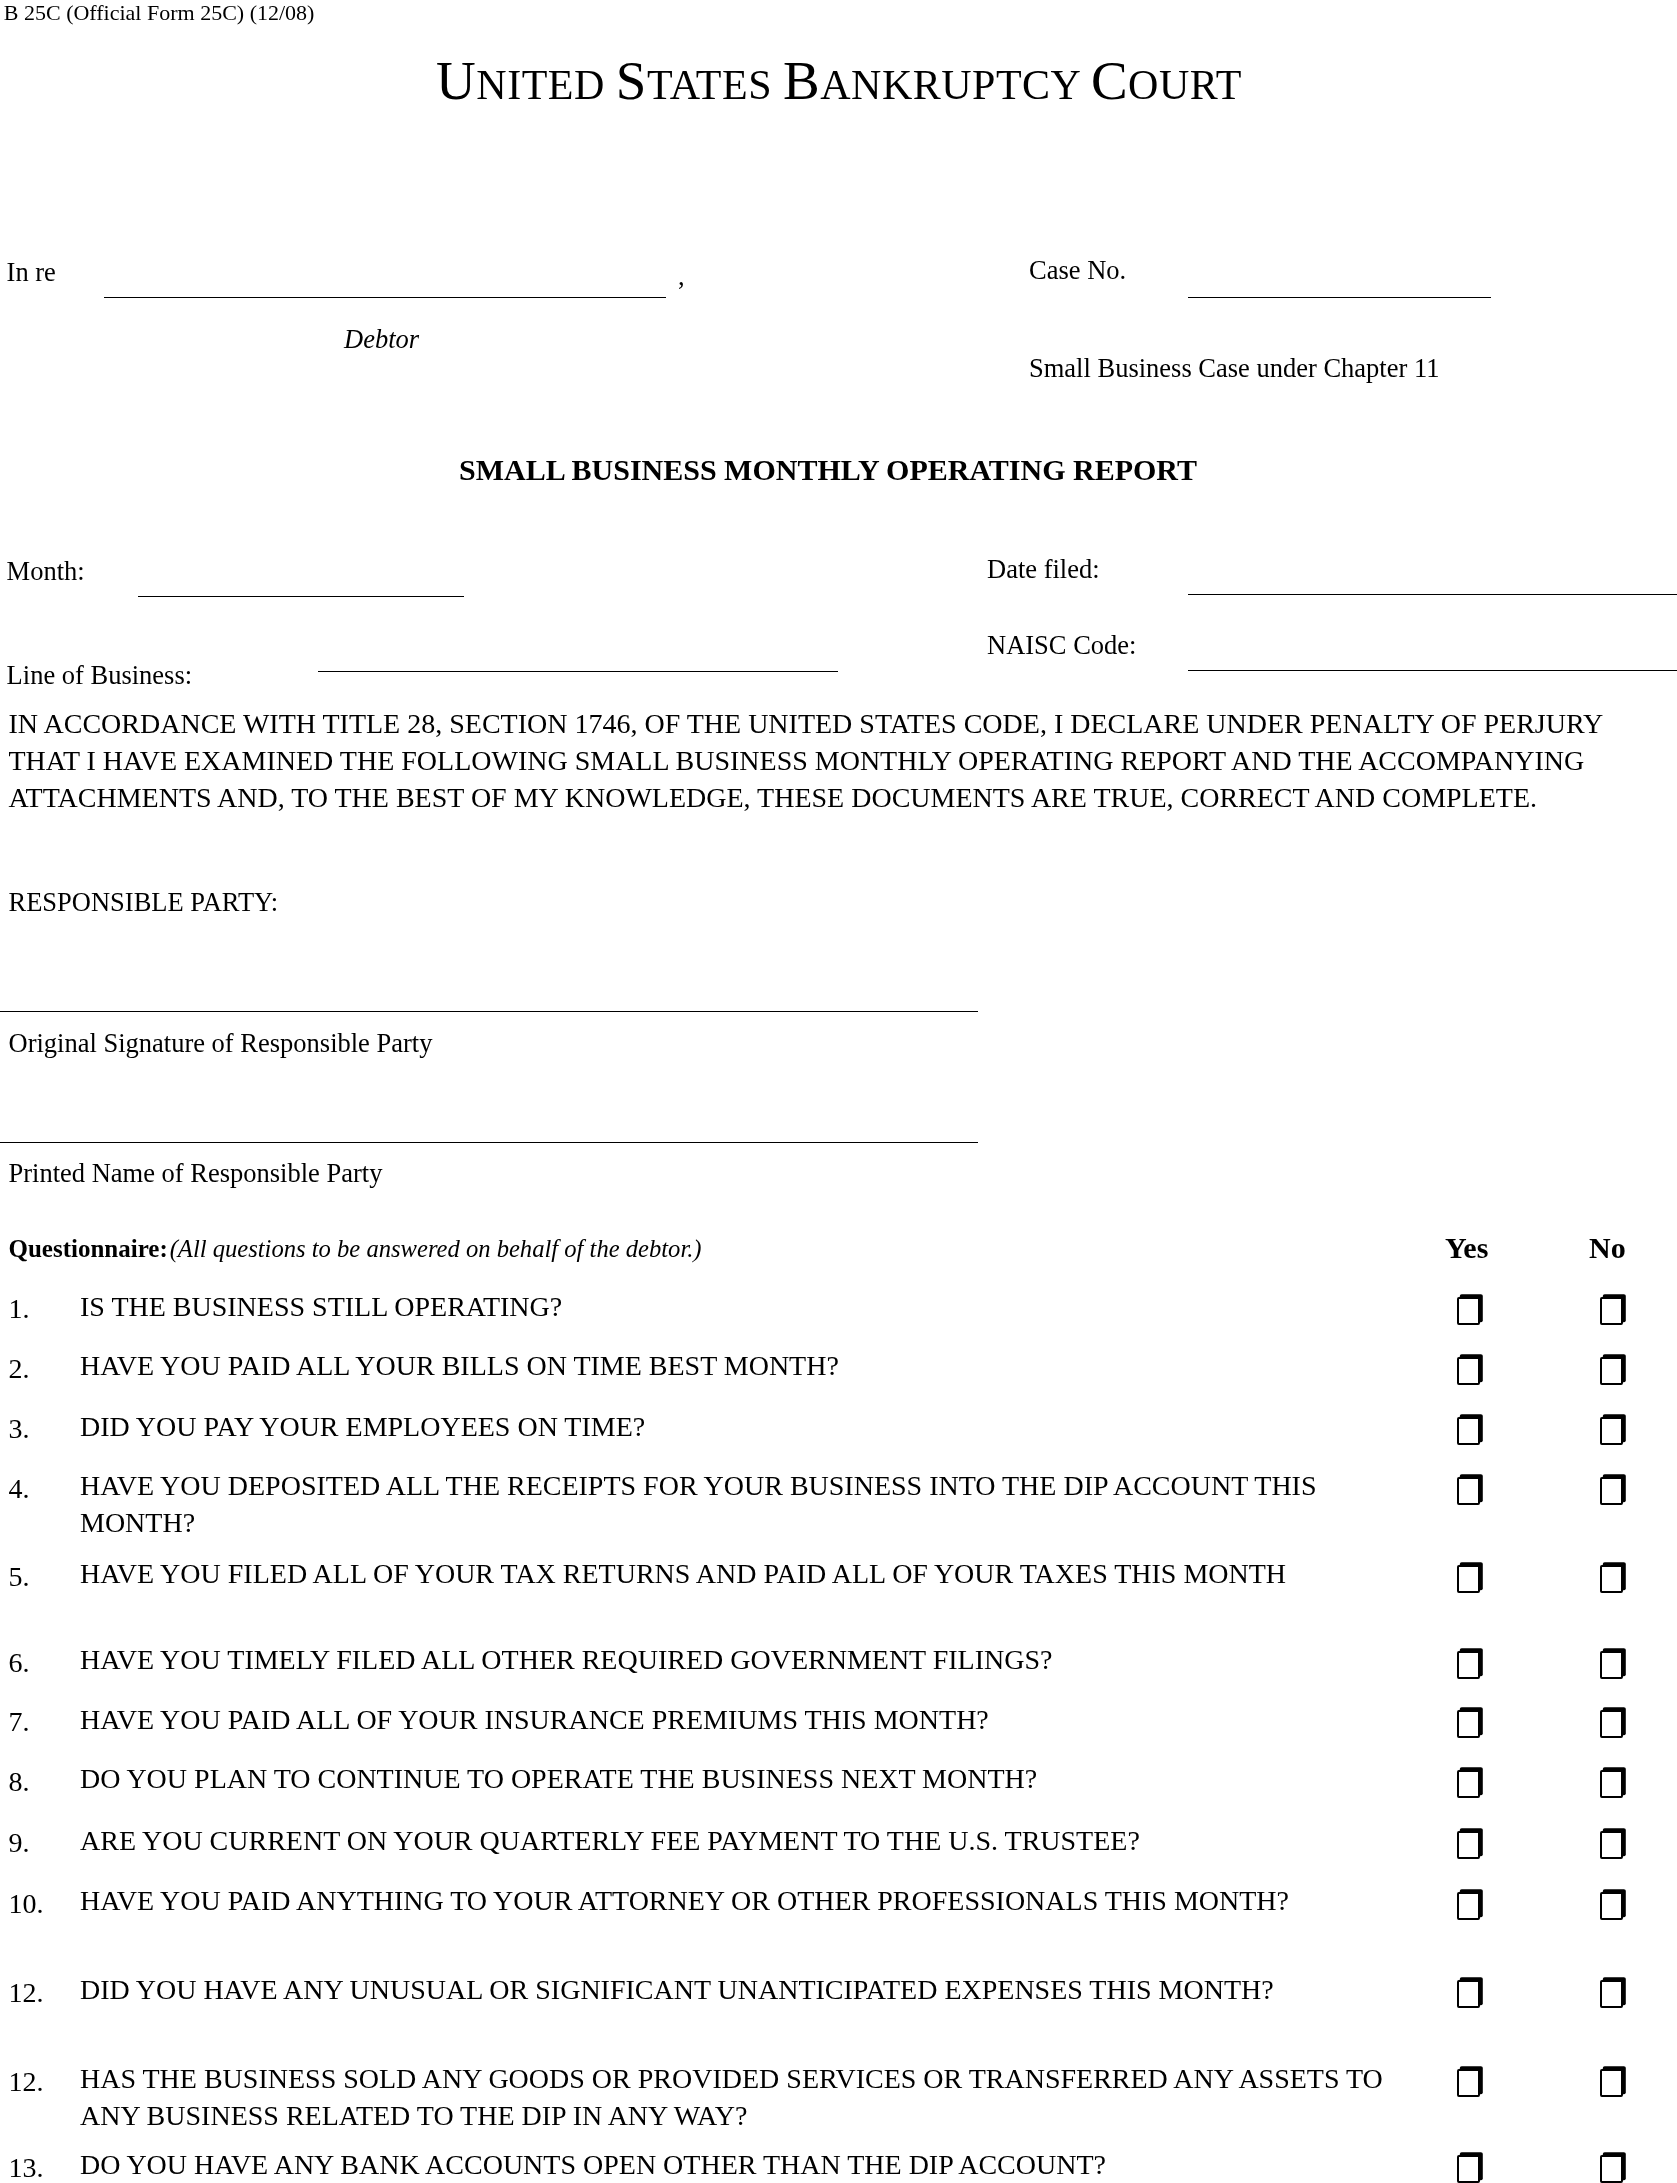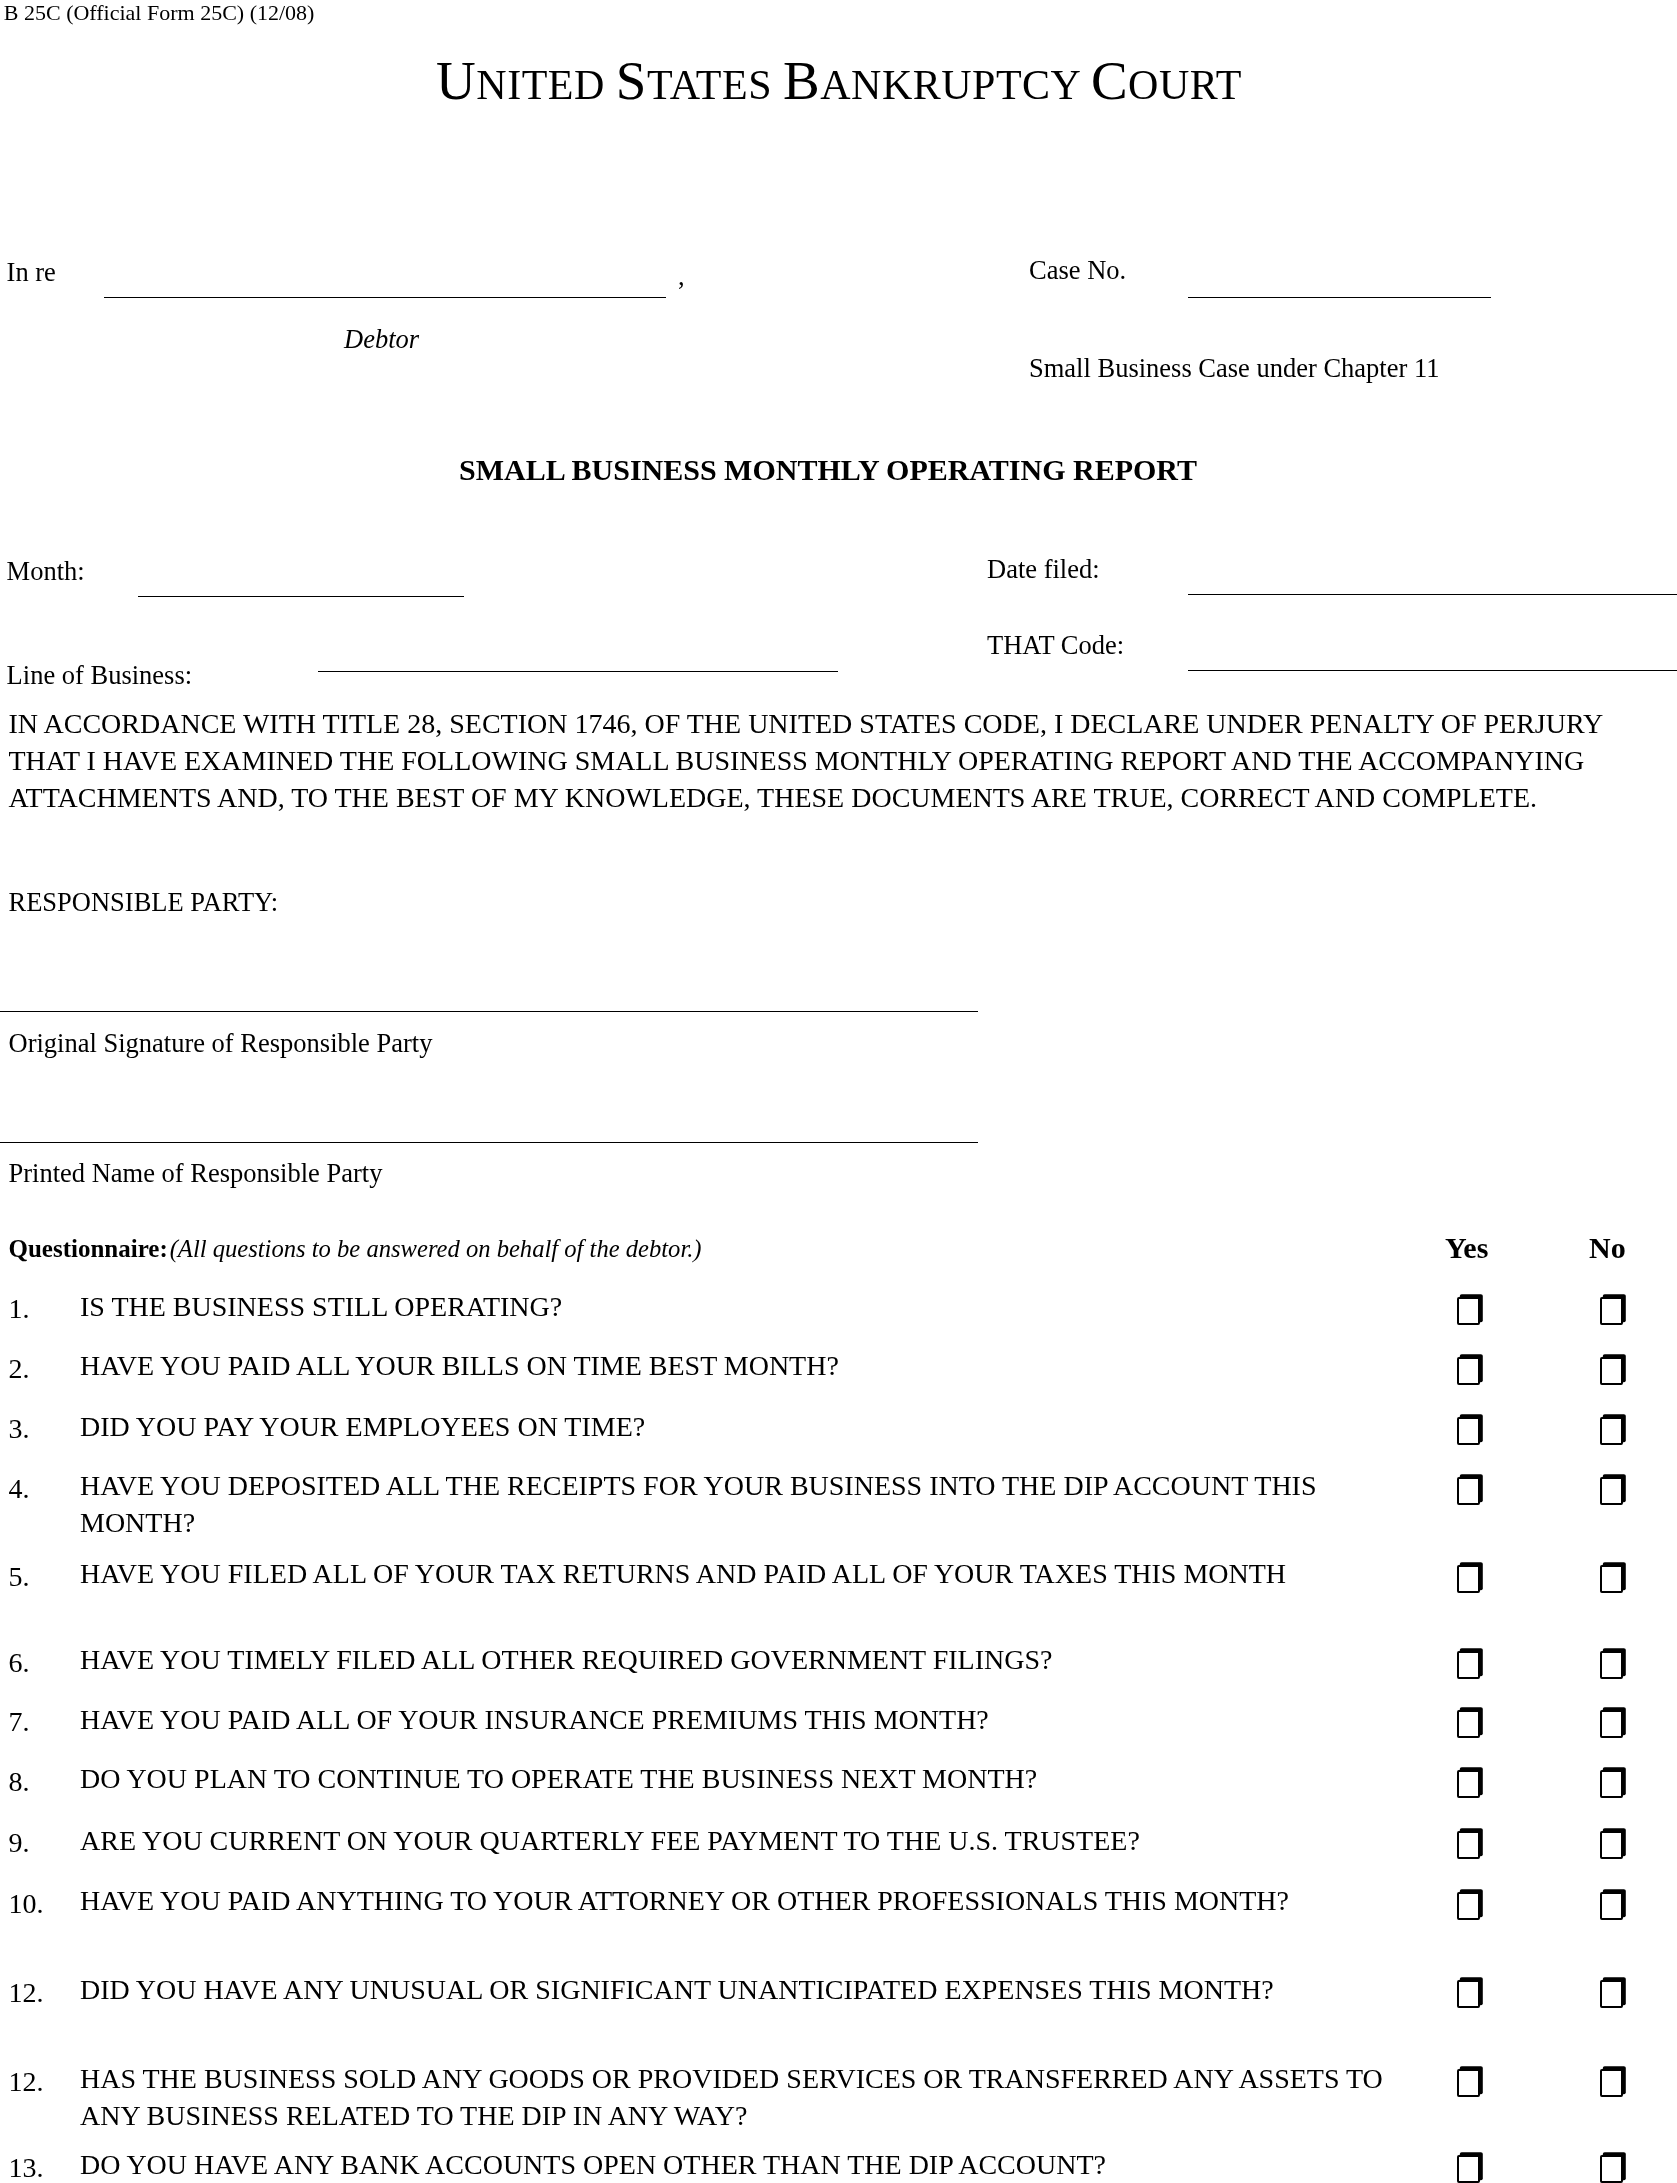--- a/index.html
+++ b/index.html
@@ -41,21 +41,21 @@
 
 <div class="abs t56" style="left:6.6px; top:558px;">Month:</div>
 <input class="form-input" style="left: 138px; top: 568px; width: 326px;" value="">
 
 <div class="abs t56" style="left:987px; top:556px;">Date filed:</div>
 <input class="form-input" style="left: 1188px; top: 566px; width: 490px;" value="">
 
 <div class="abs t56" style="left:6.6px; top:634px;margin-top:28px;">Line of Business:</div>
 <input class="form-input" style="left: 318px; top: 643px; width: 520px;" value="">
 
-<div class="abs t56" style="left:987px; top:632px;">THAT Code:</div>
+<div class="abs t56" style="left:987px; top:632px;">NAISC Code:</div>
 <input class="form-input" style="left: 1188px; top: 642px; width: 490px;" value="">
 
 <div class="abs declaration">IN ACCORDANCE WITH TITLE 28, SECTION 1746, OF THE UNITED STATES CODE, I DECLARE UNDER PENALTY OF PERJURY THAT I HAVE EXAMINED THE FOLLOWING SMALL BUSINESS MONTHLY OPERATING REPORT AND THE ACCOMPANYING ATTACHMENTS AND, TO THE BEST OF MY KNOWLEDGE, THESE DOCUMENTS ARE TRUE, CORRECT AND COMPLETE.</div>
 
 <div class="abs t56" style="left:8.5px; top:889px;">RESPONSIBLE PARTY:</div>
 <input class="form-input" style="left: 0px; top: 983px; width: 978px;" value="">
 <div class="abs t56" style="left:8.5px; top:1030px;">Original Signature of Responsible Party</div>
 <input class="form-input" style="left: 0px; top: 1114px; width: 978px;" value="">
 <div class="abs t56" style="left:8.5px; top:1160px;">Printed Name of Responsible Party</div>
 

